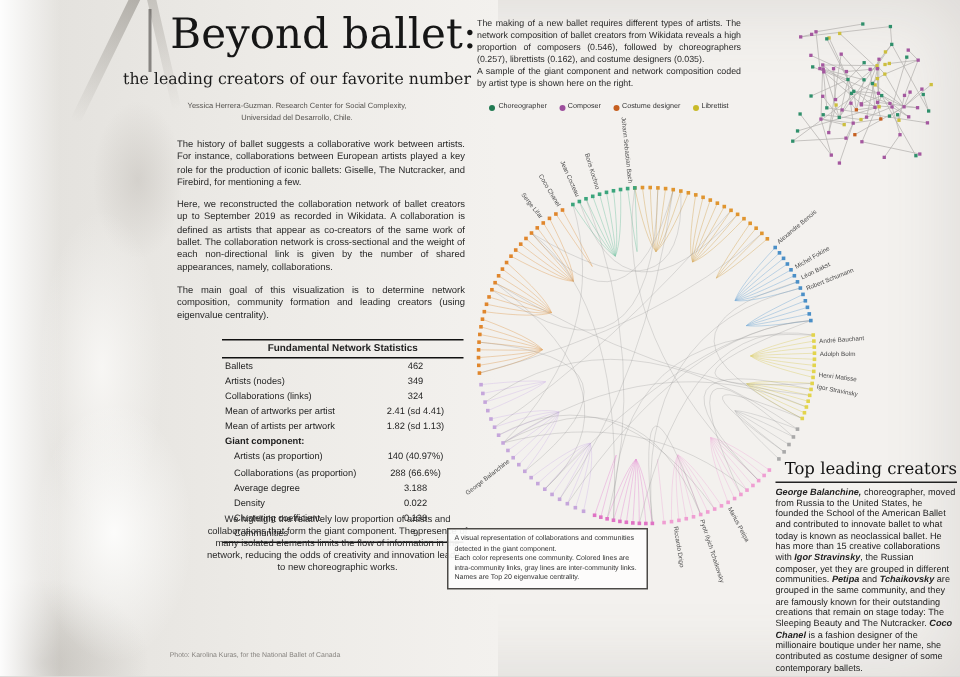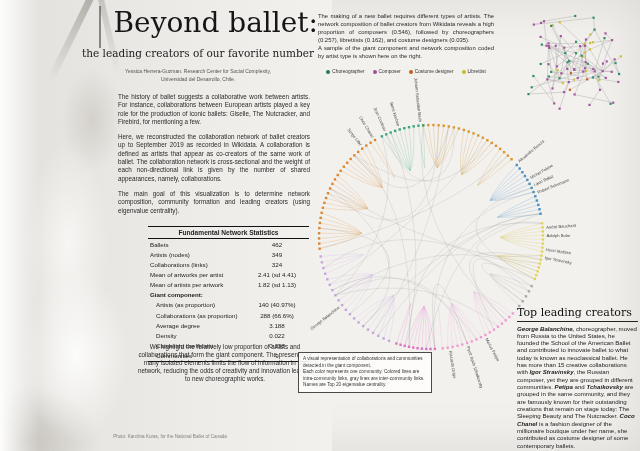--- a/index.html
+++ b/index.html
@@ -49,21 +49,21 @@
   .netintro p{margin:0;}
   .legend{position:absolute;left:316px;top:69px;width:180px;display:flex;justify-content:center;
     gap:8px;align-items:center;font-size:4.8px;color:#333;z-index:2;}
   .legend .item{display:flex;align-items:center;gap:2px;}
   .legend .dot{width:4px;height:4px;border-radius:50%;}
   .notebox{position:absolute;left:298px;top:352px;width:124px;border:1px solid #4c4a47;
     background:rgba(253,253,252,.93);padding:3px 4px;font-size:4.7px;line-height:1.4;
     color:#333;z-index:3;}
   .creators{position:absolute;left:517px;top:306px;width:121px;z-index:2;}
   .creators h2{font-family:"DejaVu Serif",serif;font-weight:normal;font-size:11px;margin:0 0 3px 0;
-    padding-bottom:1.5px;border-bottom:1.2px solid #222;color:#101010;white-space:nowrap;}
+    padding-bottom:1.5px;border-bottom:1.2px solid #222;color:#101010;white-space:nowrap;text-align:right;}
   .creators p{font-size:6.1px;line-height:1.2;margin:0;text-align:left;color:#222;}
   svg.nets{position:absolute;left:0;top:0;z-index:1;}
 </style>
 </head>
 <body>
 
 <div class="poster">
 
   <div class="photo">
     <div class="arm1"></div>

